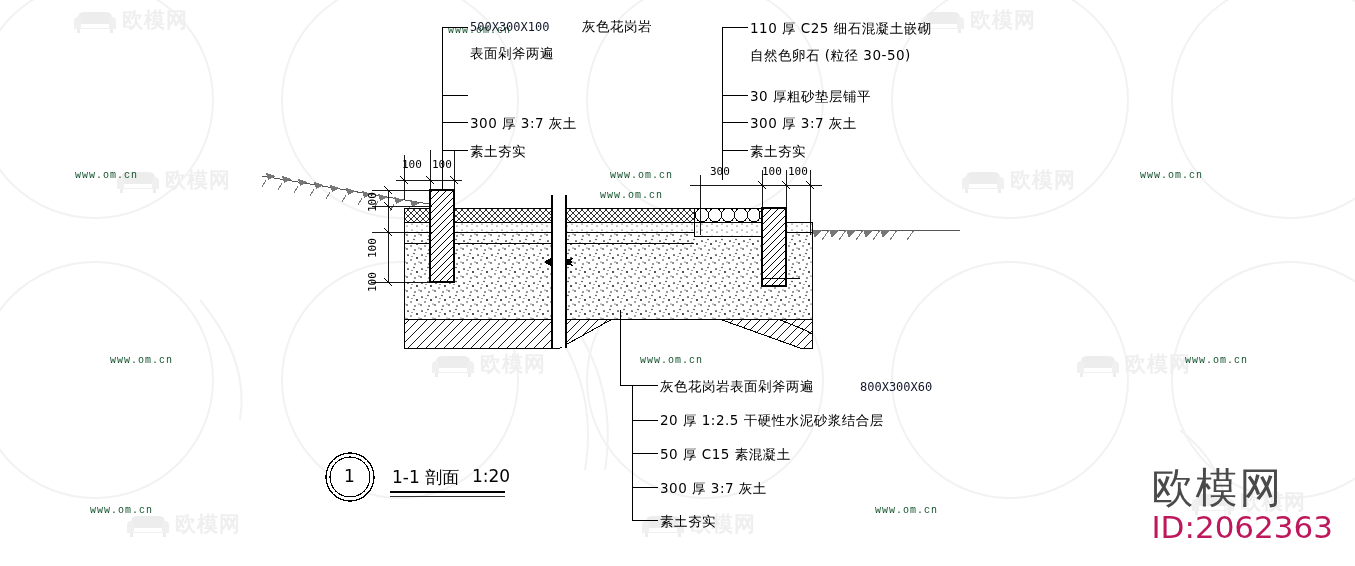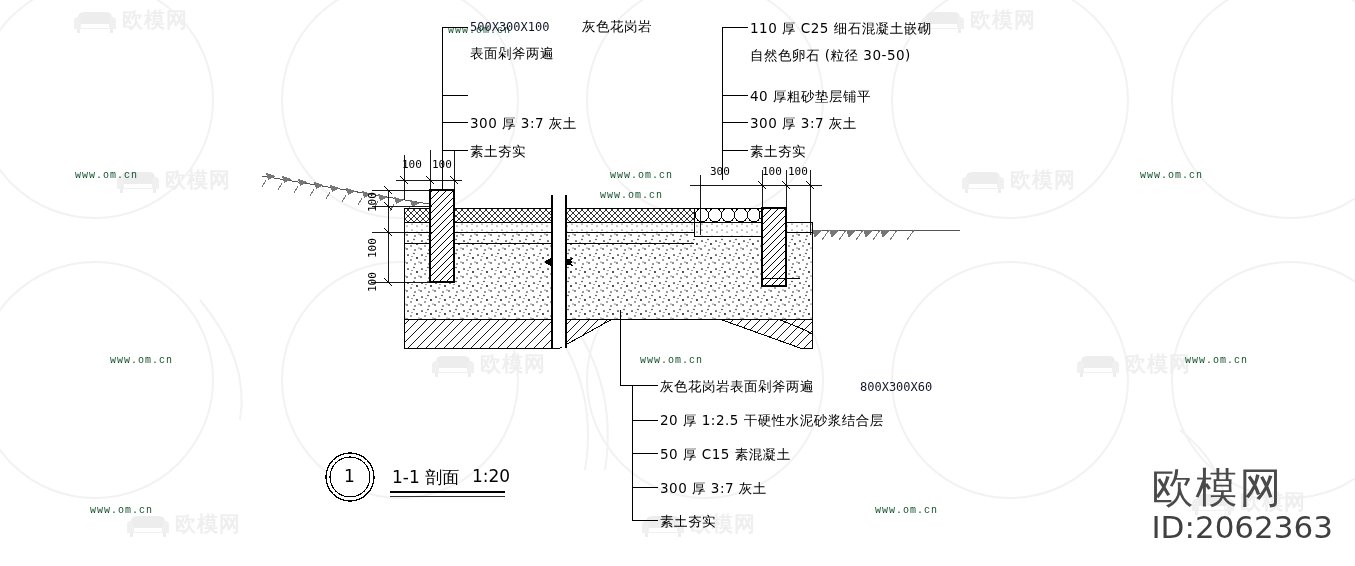--- a/index.html
+++ b/index.html
@@ -29,21 +29,21 @@
   .dimnum{position:absolute;z-index:5;color:#000;white-space:nowrap;
           font-family:"DejaVu Sans Mono","Liberation Mono",monospace;font-size:11px;}
   .dimnum.rot{transform-origin:left top;transform:rotate(-90deg);}
   .title-txt{position:absolute;z-index:5;color:#000;white-space:nowrap;
              font-family:"DejaVu Sans","Liberation Sans",sans-serif;font-size:17px;}
 
   
   .brand{position:absolute;right:22px;bottom:22px;text-align:left;z-index:6;}
   .brand-name{font-size:42px;color:#4a4a4a;letter-spacing:2px;line-height:1.05;
               font-family:"DejaVu Sans","Liberation Sans",sans-serif;}
-  .brand-id{font-size:31px;color:#404040;letter-spacing:0px;line-height:1.1;
+  .brand-id{font-size:31px;color:#be185d;letter-spacing:0px;line-height:1.1;
             font-family:"DejaVu Sans","Liberation Sans",sans-serif;}
 </style>
 </head>
 <body>
 
 <div id="stage">
 
   <div class="wm-layer">
     <svg width="1355" height="566" style="position:absolute;left:0;top:0;">
       <g fill="none" stroke="#f2f2f2" stroke-width="2">
@@ -392,21 +392,21 @@
   </svg>
 
   <div class="num" style="left:470px;top:20px;">500X300X100</div>
   <div class="cn" style="left:582px;top:18px;">灰色花岗岩</div>
   <div class="cn" style="left:470px;top:45px;">表面剁斧两遍</div>
   <div class="cn" style="left:470px;top:115px;">300 厚 3:7  灰土</div>
   <div class="cn" style="left:470px;top:143px;">素土夯实</div>
 
   <div class="cn" style="left:750px;top:20px;">110 厚 C25  细石混凝土嵌砌</div>
   <div class="cn" style="left:750px;top:47px;">自然色卵石      (粒径 30-50)</div>
-  <div class="cn" style="left:750px;top:88px;">40 厚粗砂垫层铺平</div>
+  <div class="cn" style="left:750px;top:88px;">30 厚粗砂垫层铺平</div>
   <div class="cn" style="left:750px;top:115px;">300 厚 3:7  灰土</div>
   <div class="cn" style="left:750px;top:143px;">素土夯实</div>
 
   <div class="cn" style="left:660px;top:378px;">灰色花岗岩表面剁斧两遍</div>
   <div class="num" style="left:860px;top:380px;">800X300X60</div>
   <div class="cn" style="left:660px;top:412px;">20 厚 1:2.5  干硬性水泥砂浆结合层</div>
   <div class="cn" style="left:660px;top:446px;">50  厚  C15   素混凝土</div>
   <div class="cn" style="left:660px;top:480px;">300 厚 3:7  灰土</div>
   <div class="cn" style="left:660px;top:513px;">素土夯实</div>
 

